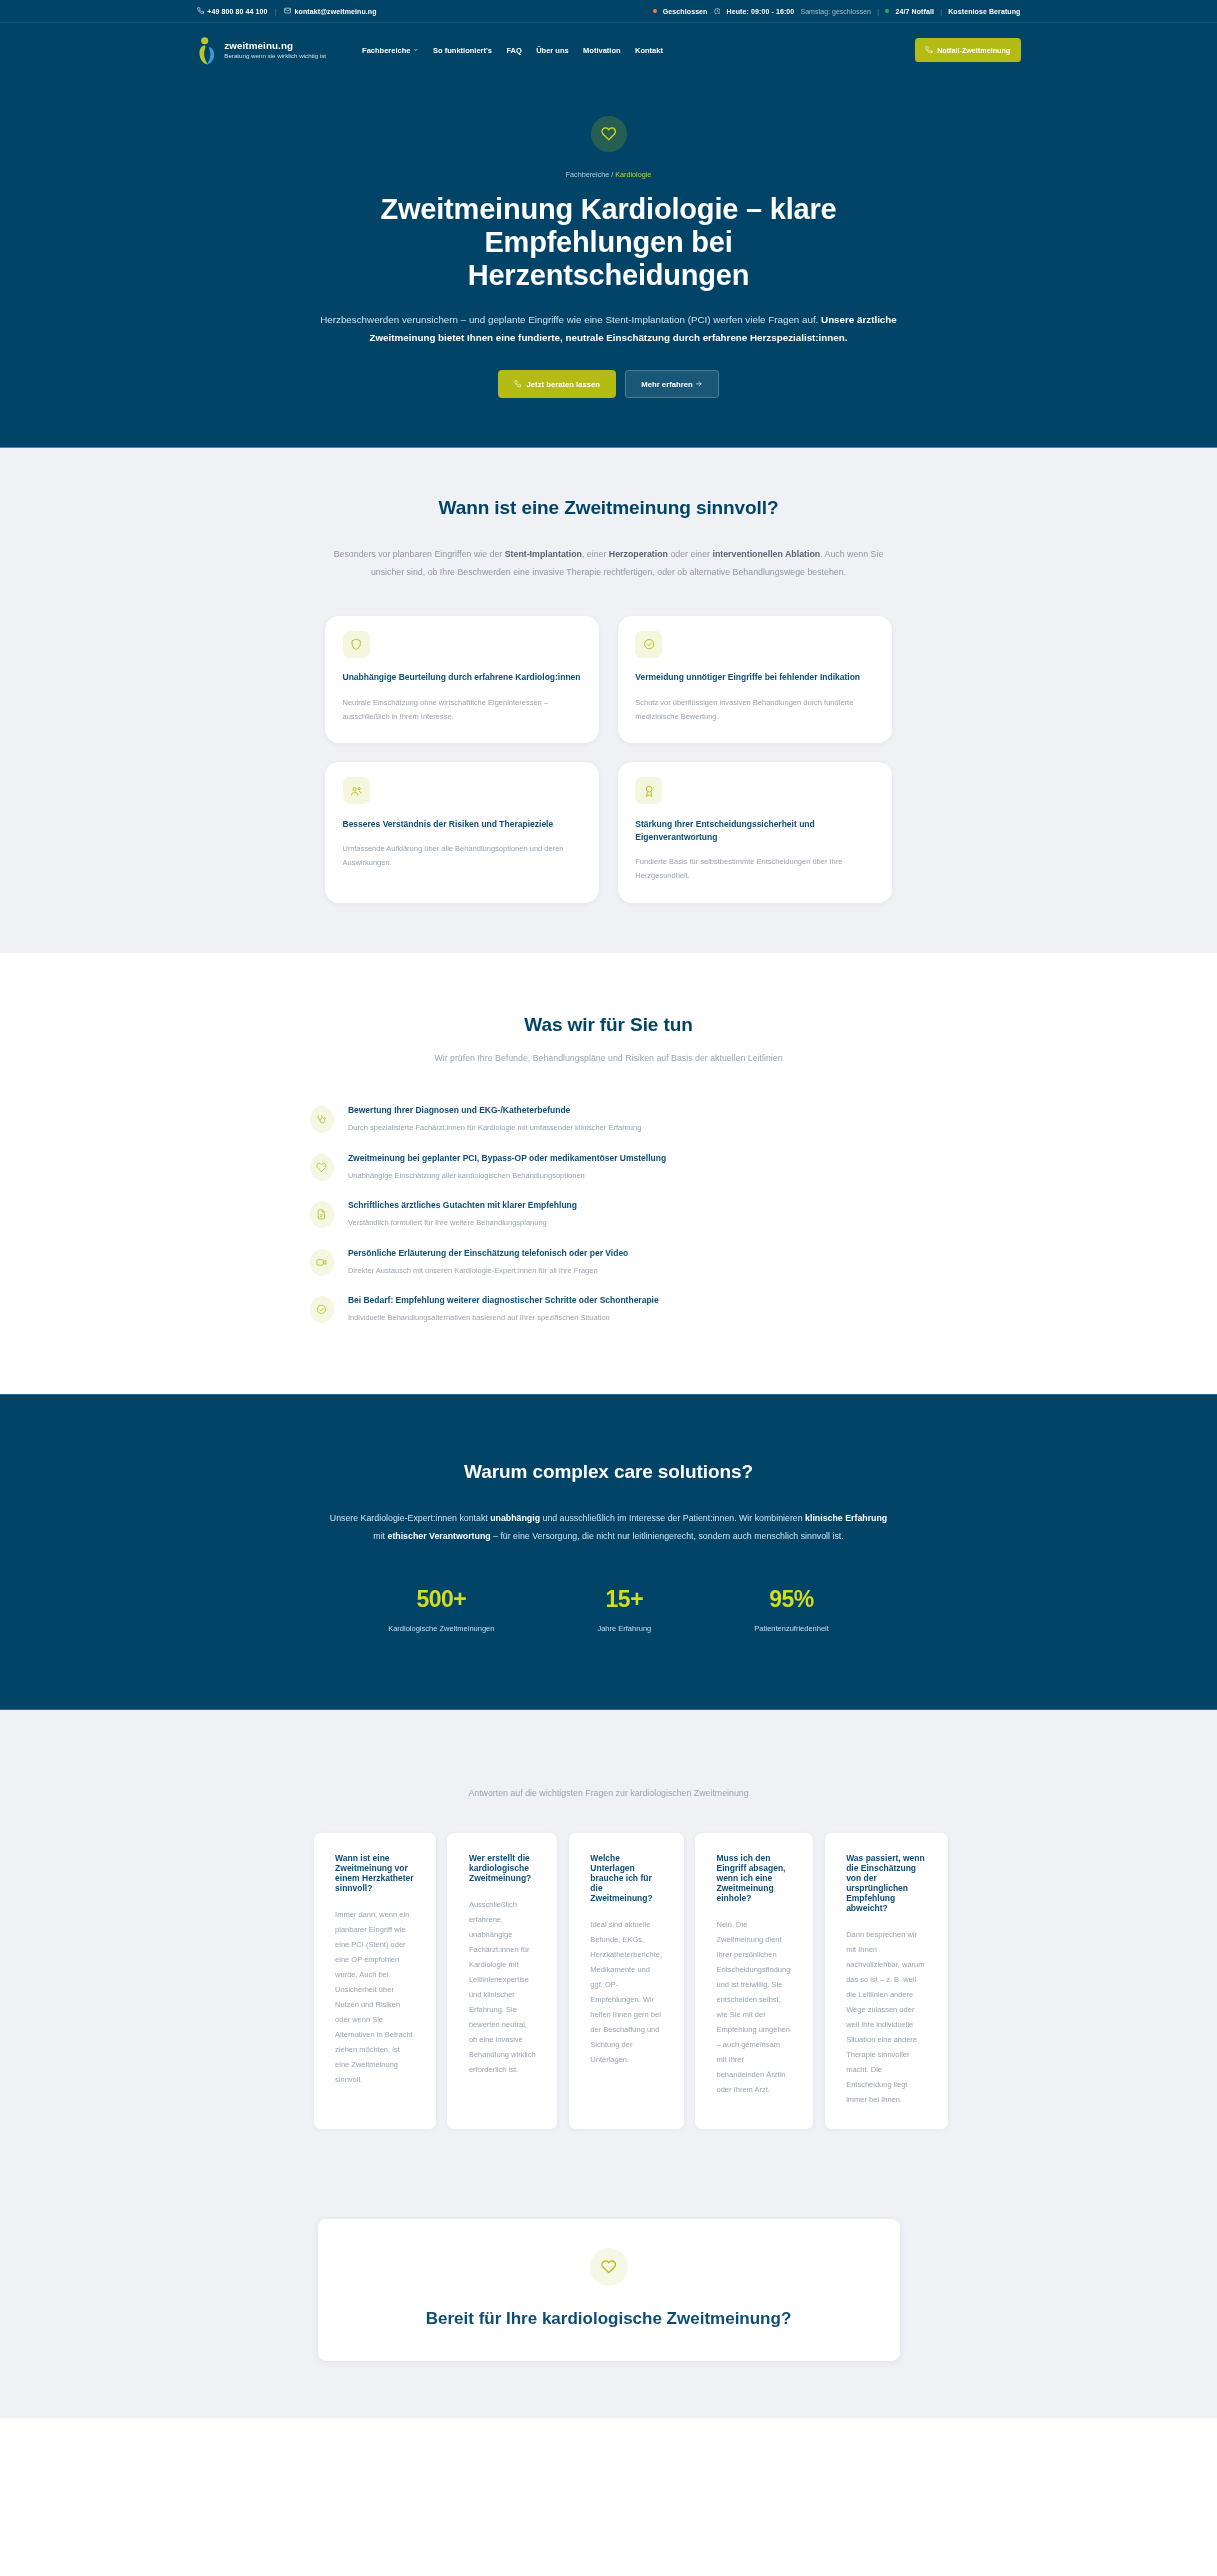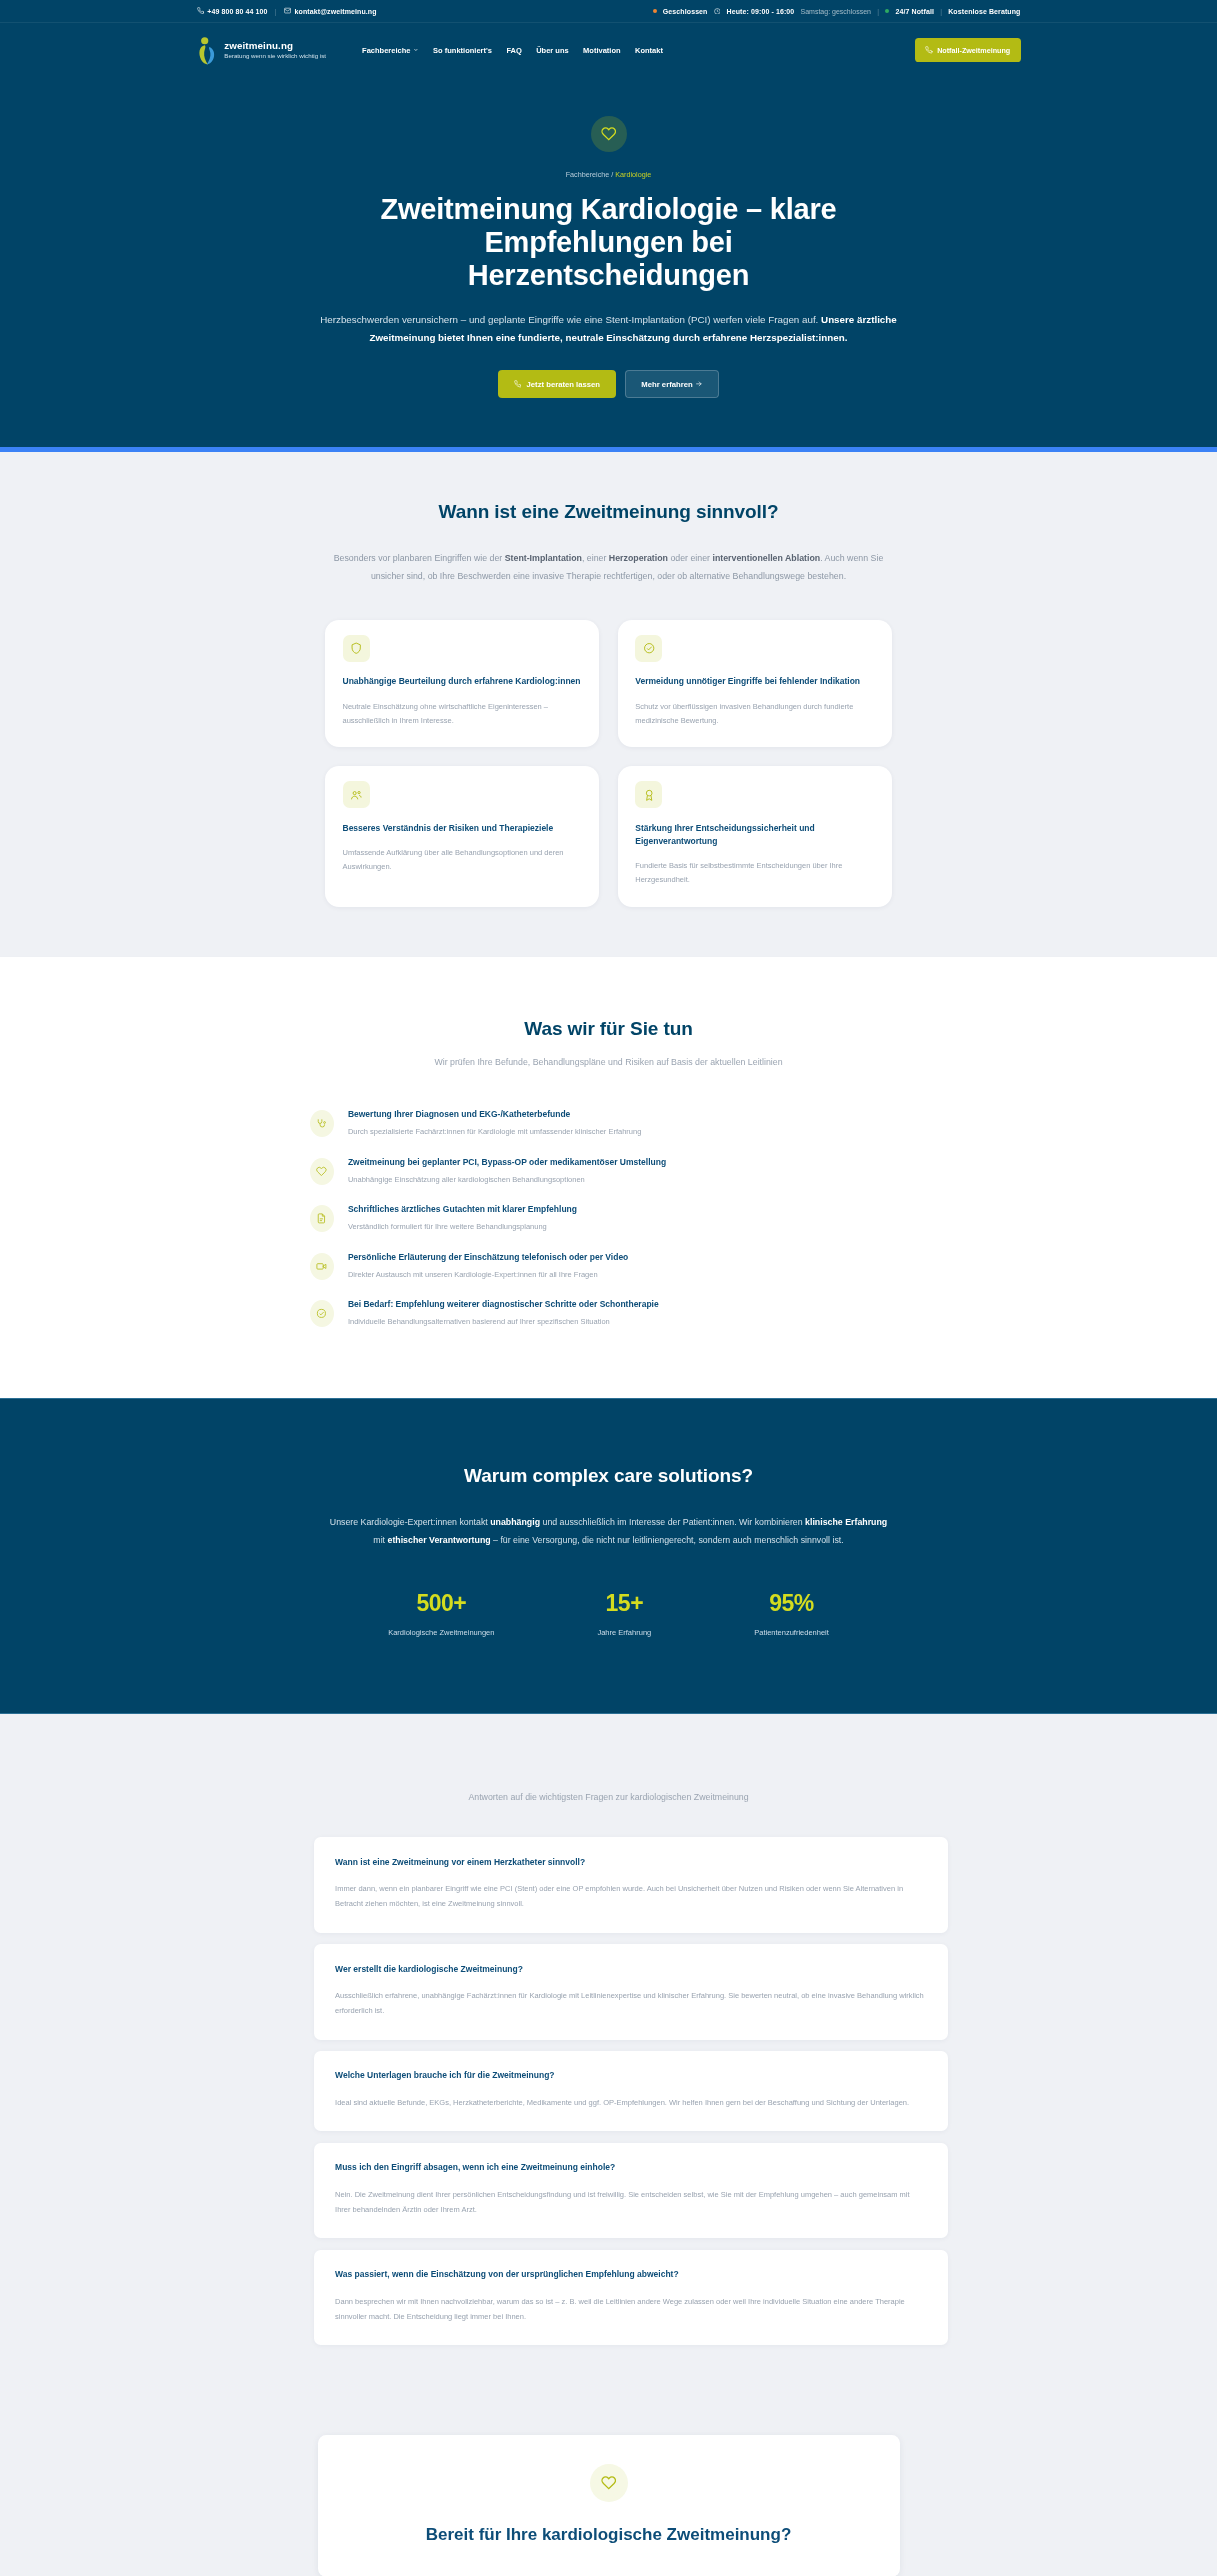--- a/index.html
+++ b/index.html
@@ -57,21 +57,21 @@
     display: flex; align-items: center; gap: 4.1px;
     cursor: pointer;
     border: none;
   }
 
   
   .hero {
     background: #014467;
     padding: 39px 0 49px;
     text-align: center;
-    border-bottom: 5px solid #3b82f6;
+    border-bottom: 1px solid #3b82f6;
   }
   .hero-badge {
     width: 36px; height: 36px; border-radius: 50%;
     background: rgba(179,187,20,.22);
     margin: 0 auto 17.5px;
     display: flex; align-items: center; justify-content: center;
   }
   .breadcrumb { font-size: 7.2px; color: #b9cedb; margin-bottom: 14.4px; }
   .breadcrumb .crumb-active { color: #c9d123; }
   .hero h1 {
@@ -149,21 +149,21 @@
   .frow h4 { font-size: 8.5px; color: #0d4d78; font-weight: bold; }
   .frow p { margin-top: 8.2px; font-size: 7.5px; color: #9aa4b1; }
 
   
   .stats { margin: 41px auto 0; display: flex; justify-content: center; gap: 103px; }
   .stat { text-align: center; }
   .stat-num { font-size: 23px; font-weight: bold; color: #d4dc1f; letter-spacing: -0.5px;}
   .stat-lbl { margin-top: 10.3px; font-size: 7.5px; color: #cdddea; }
 
   
-  .faq { width: 678px; margin: 35px auto 0; display: flex; flex-direction: column; gap: 11.3px; padding-left: 44px; }
+  .faq { width: 678px; margin: 35px auto 0; display: flex; flex-direction: row; gap: 11.3px; padding-left: 44px; }
   .faq-item {
     background: #ffffff; border-radius: 6.7px; padding: 19.6px 21.6px 21.6px;
     box-shadow: 0 1px 5.2px rgba(20,40,70,.05);
   }
   .faq-q { font-size: 8.5px; font-weight: bold; color: #0d4d78; }
   .faq-a { margin-top: 14.4px; font-size: 7.5px; line-height: 2.0; color: #99a3b0; }
 
   
   .ctawrap { background: #eff1f5; padding: 0 0 57px; }
   .ctacard {

